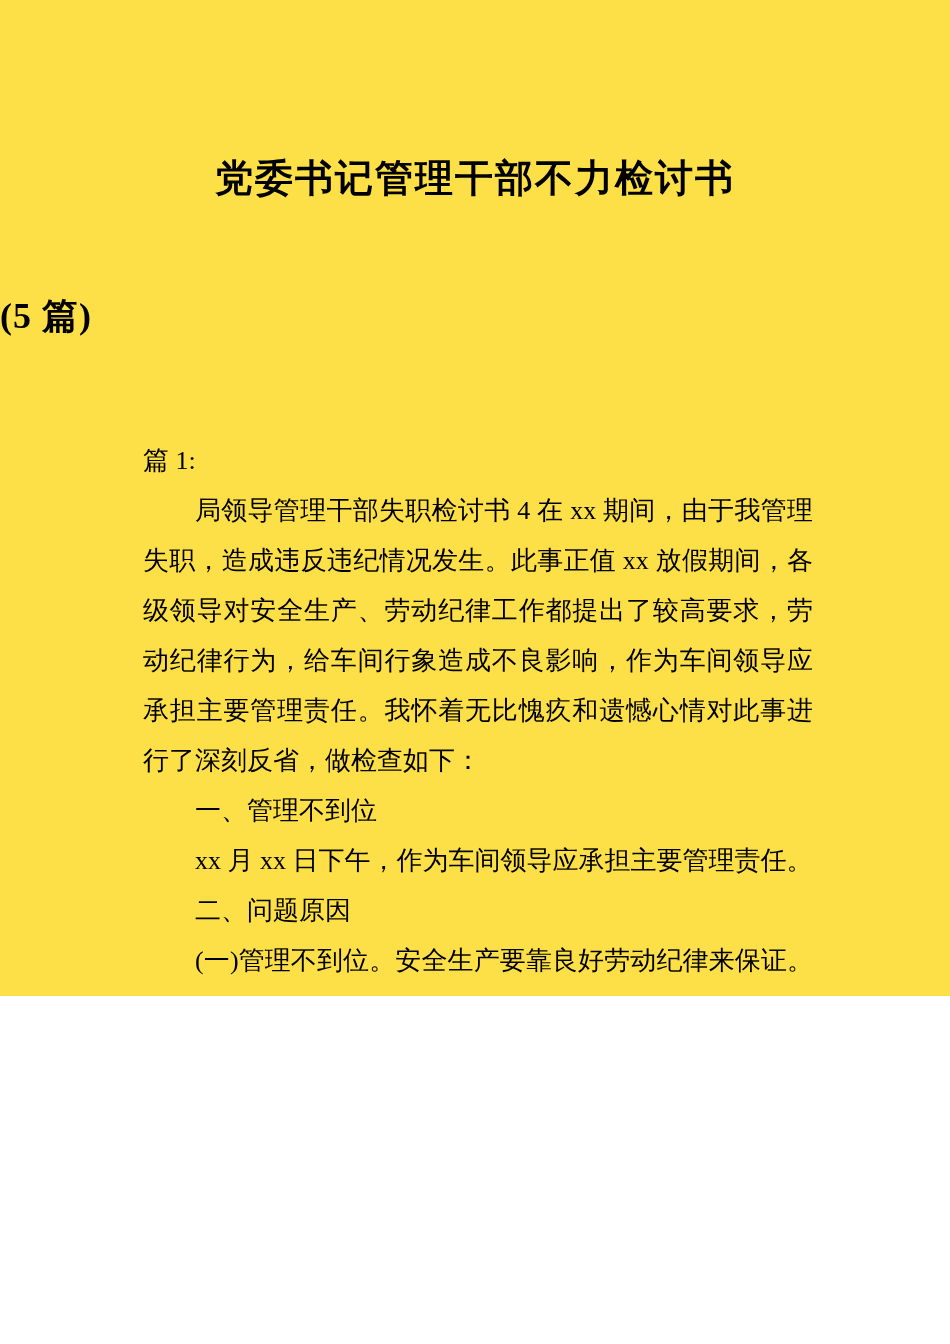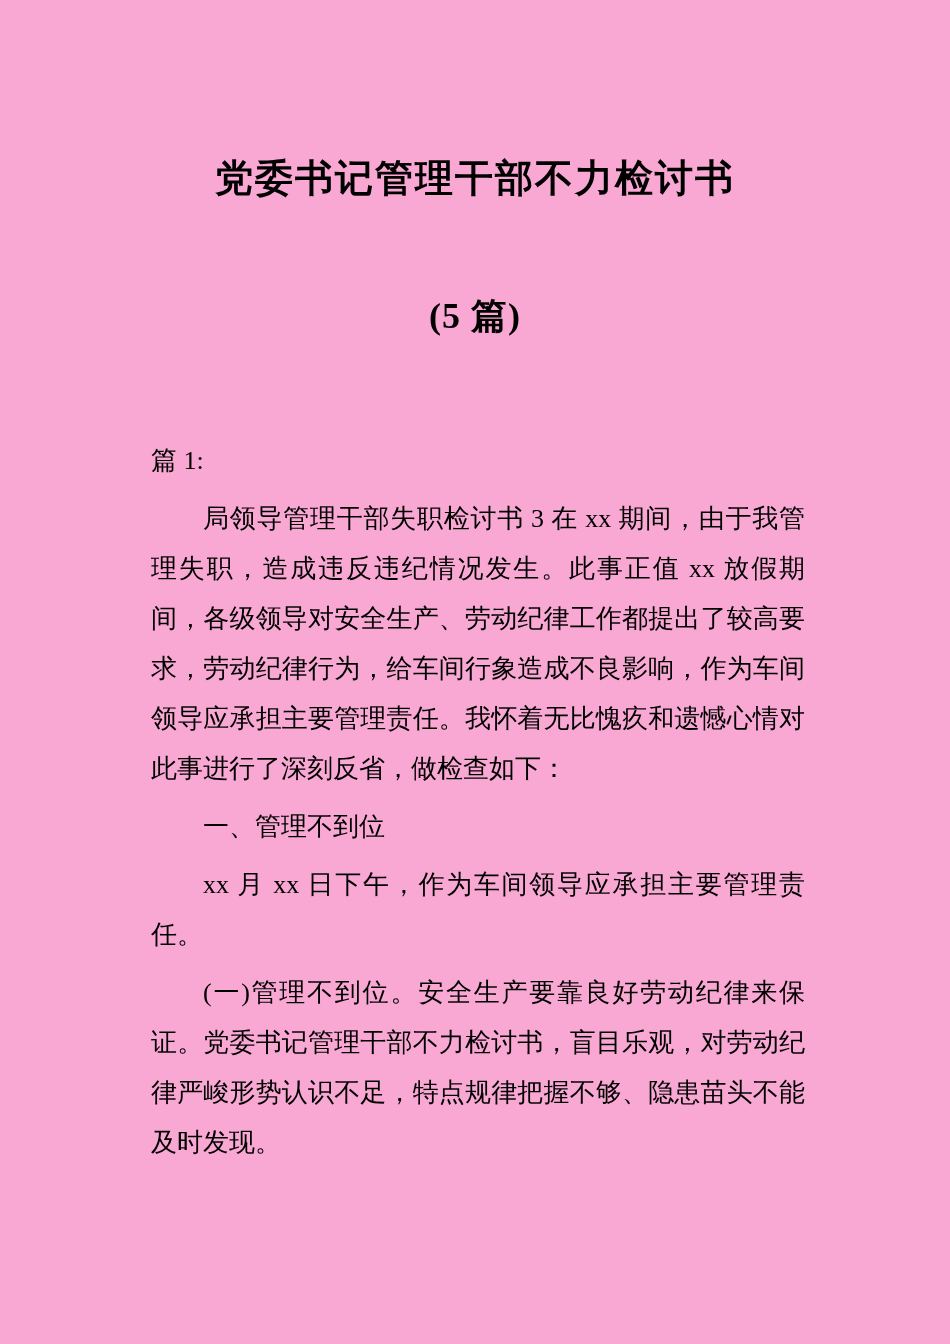--- a/index.html
+++ b/index.html
@@ -3,80 +3,80 @@
 <meta charset="utf-8">
 <style>
   html, body {
     margin: 0;
     padding: 0;
     background: #ffffff;
   }
   .page {
     position: relative;
     width: 950px;
-    height: 1344px;
-    background: #f9a8d4;
+    height: 996px;
+    background: #fde047;
     color: #000000;
     overflow: hidden;
     font-family: "Liberation Serif", "DejaVu Serif", serif;
   }
   .doc-title {
     margin: 0;
     padding-top: 155px;
     text-align: center;
     font-size: 38px;
     line-height: 46px;
     font-weight: bold;
     letter-spacing: 2px;
     color: #000000;
   }
   .doc-subtitle {
     margin: 95px 0 0 0;
-    text-align: center;
     font-size: 36px;
     line-height: 40px;
     font-weight: bold;
     letter-spacing: 1px;
     color: #000000;
   }
   .doc-body {
     margin-top: 100px;
     margin-left: 143px;
     width: 670px;
     font-size: 26px;
     line-height: 50px;
     text-align: justify;
     color: #000000;
   }
   .doc-body p {
-    margin: 8px;
+    margin: 0;
     padding: 0;
   }
   .indent {
     text-indent: 2em;
   }
 </style>
 </head>
 <body>
 
 <div class="page">
 
   <h1 class="doc-title">党委书记管理干部不力检讨书</h1>
 
   <h2 class="doc-subtitle">(5 篇)</h2>
 
   <div class="doc-body">
 
     <p>篇 1:</p>
 
-    <p class="indent">局领导管理干部失职检讨书 3 在 xx 期间，由于我管理失职，造成违反违纪情况发生。此事正值 xx 放假期间，各级领导对安全生产、劳动纪律工作都提出了较高要求，劳动纪律行为，给车间行象造成不良影响，作为车间领导应承担主要管理责任。我怀着无比愧疚和遗憾心情对此事进行了深刻反省，做检查如下：</p>
+    <p class="indent">局领导管理干部失职检讨书 4 在 xx 期间，由于我管理失职，造成违反违纪情况发生。此事正值 xx 放假期间，各级领导对安全生产、劳动纪律工作都提出了较高要求，劳动纪律行为，给车间行象造成不良影响，作为车间领导应承担主要管理责任。我怀着无比愧疚和遗憾心情对此事进行了深刻反省，做检查如下：</p>
 
     <p class="indent">一、管理不到位</p>
 
     <p class="indent">xx 月 xx 日下午，作为车间领导应承担主要管理责任。</p>
 
+    <p class="indent">二、问题原因</p>
 
     <p class="indent">(一)管理不到位。安全生产要靠良好劳动纪律来保证。党委书记管理干部不力检讨书，盲目乐观，对劳动纪律严峻形势认识不足，特点规律把握不够、隐患苗头不能及时发现。</p>
 
 
   </div>
 
 </div>
 
 </body></html>

